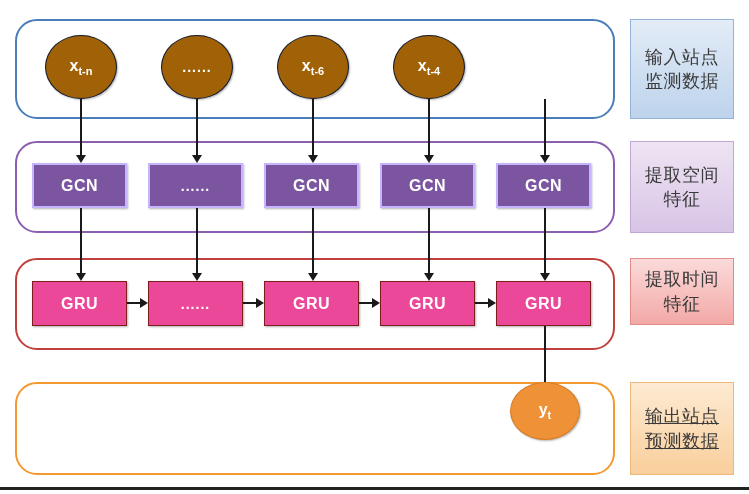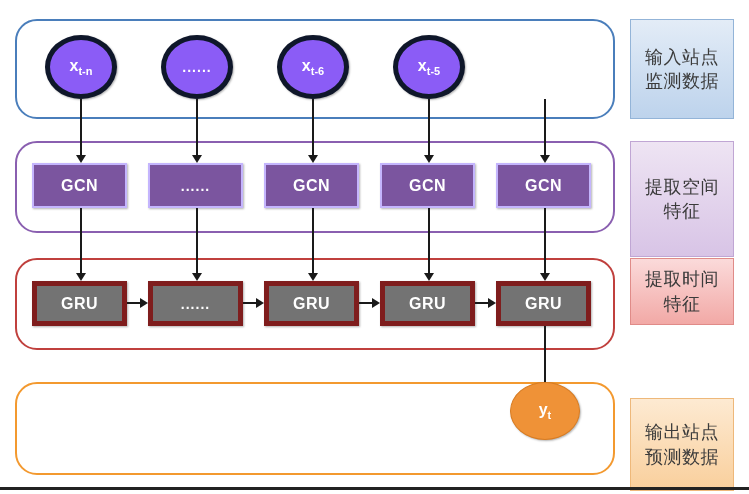--- a/index.html
+++ b/index.html
@@ -53,22 +53,22 @@
     border-radius: 50%;
     display: flex;
     align-items: center;
     justify-content: center;
     color: #ffffff;
     font-size: 16px;
     font-weight: 700;
     box-shadow: 1px 1px 2px rgba(0,0,0,0.30);
   }
   .node-circle.input {
-    background: #8b5cf6;
-    border: 5px solid #0f172a;
+    background: #a16207;
+    border: 1px solid #0f172a;
   }
   .node-circle.output {
     background: #EF9237;
     border: 1px solid #D87C22;
   }
   .node-circle .sub { font-size: 11px; vertical-align: sub; font-weight: 700; }
   .dots {
     letter-spacing: 1px;
     font-size: 14px;
     font-weight: 700;
@@ -85,22 +85,22 @@
     font-size: 16px;
     font-weight: 700;
     letter-spacing: 0.5px;
     box-shadow: 1px 1px 2px rgba(0,0,0,0.30);
   }
   .block.gcn {
     background: #7B559F;
     border: 2px solid #c4b5fd;
   }
   .block.gru {
-    background: #737373;
-    border: 5px solid #7f1d1d;
+    background: #ec4899;
+    border: 1px solid #7f1d1d;
   }
 
   
   .arrow-v, .arrow-h {
     position: absolute;
     background: #1a1a1a;
   }
   .arrow-v { width: 2px; }
   .arrow-h { height: 2px; }
   .arrow-head-down {
@@ -136,55 +136,55 @@
   <div class="stage-box" style="left:15px; top:141px; width:600px; height:92px; border-color:#8A5FB0;"></div>
   <div class="stage-box" style="left:15px; top:258px; width:600px; height:92px; border-color:#C0403D;"></div>
   <div class="stage-box" style="left:15px; top:382px; width:600px; height:93px; border-color:#F3992F;"></div>
 
   <div class="caption" style="left:630px; top:19px; width:104px; height:100px;
               background:linear-gradient(to bottom,#e3ecf7,#bdd3ec);
               border-color:#93b4d8;">
     <span>输入站点
 监测数据</span>
   </div>
-  <div class="caption" style="left:630px; top:141px; width:104px; height:116px;
+  <div class="caption" style="left:630px; top:141px; width:104px; height:92px;
               background:linear-gradient(to bottom,#eee4f3,#d8c4e6);
               border-color:#c0a6d4;">
     <span>提取空间
 特征</span>
   </div>
   <div class="caption" style="left:630px; top:258px; width:104px; height:67px;
               background:linear-gradient(to bottom,#fbdada,#f2a9a6);
               border-color:#e08b88;">
     <span>提取时间
 特征</span>
   </div>
-  <div class="caption" style="left:630px; top:398px; width:104px; height:93px;
+  <div class="caption" style="left:630px; top:382px; width:104px; height:93px;
               background:linear-gradient(to bottom,#fdead2,#f9cf9c);
-              border-color:#eeb87a;">
+              border-color:#eeb87a;text-decoration:underline;">
     <span>输出站点
 预测数据</span>
   </div>
 
   <div class="node-circle input" style="left:45px; top:35px; width:72px; height:64px;">
     <span>
       <span>x</span><span class="sub">t-n</span>
     </span>
   </div>
   <div class="node-circle input" style="left:161px; top:35px; width:72px; height:64px;">
     <span class="dots">......</span>
   </div>
   <div class="node-circle input" style="left:277px; top:35px; width:72px; height:64px;">
     <span>
       <span>x</span><span class="sub">t-6</span>
     </span>
   </div>
   <div class="node-circle input" style="left:393px; top:35px; width:72px; height:64px;">
     <span>
-      <span>x</span><span class="sub">t-5</span>
+      <span>x</span><span class="sub">t-4</span>
     </span>
   </div>
 
   <div class="arrow-v" style="left:80px; top:99px; height:58px;"></div>
   <div class="arrow-head-down" style="left:76px; top:155px;"></div>
   <div class="arrow-v" style="left:196px; top:99px; height:58px;"></div>
   <div class="arrow-head-down" style="left:192px; top:155px;"></div>
   <div class="arrow-v" style="left:312px; top:99px; height:58px;"></div>
   <div class="arrow-head-down" style="left:308px; top:155px;"></div>
   <div class="arrow-v" style="left:428px; top:99px; height:58px;"></div>

